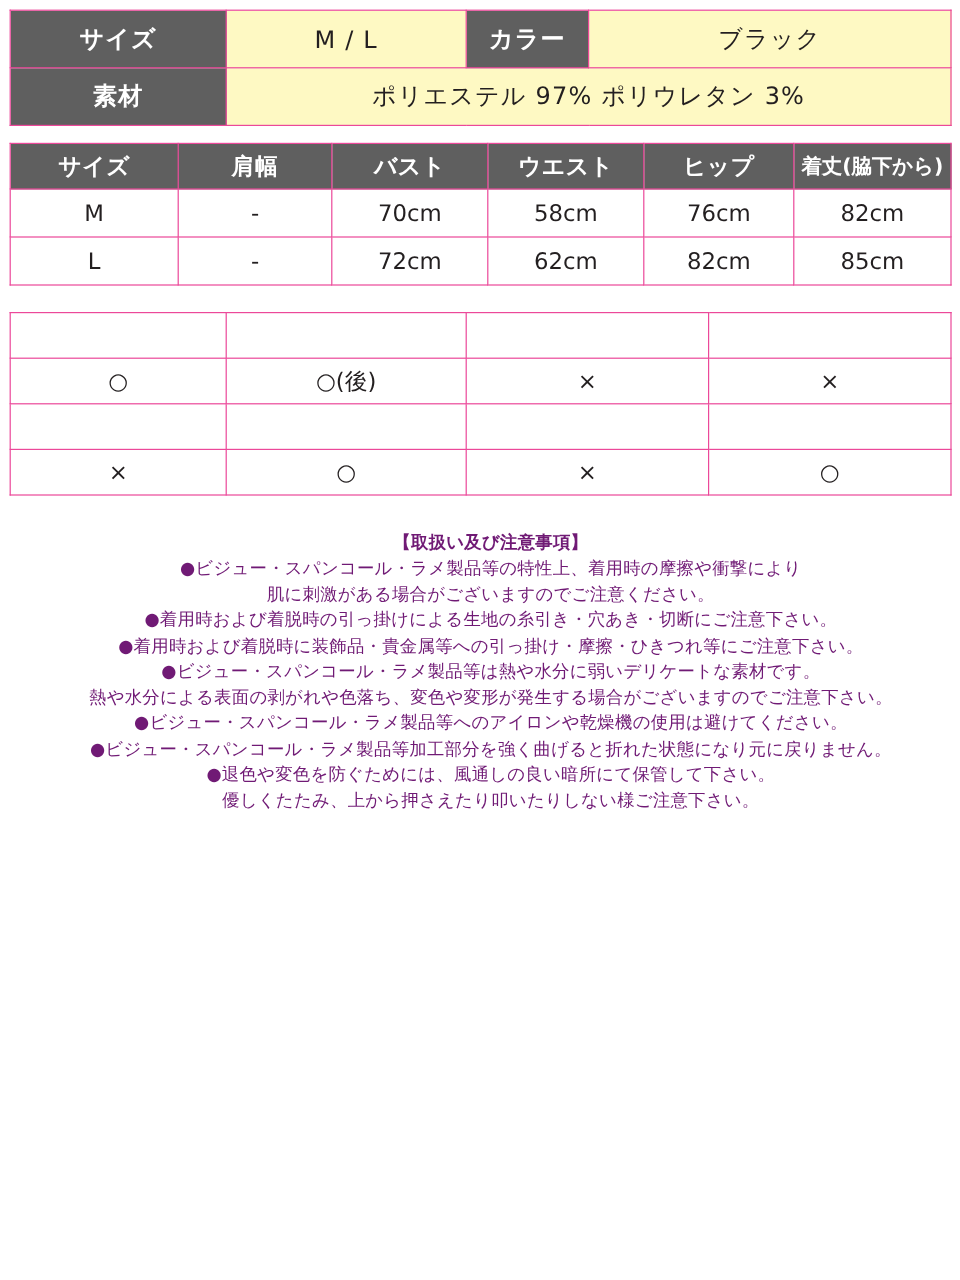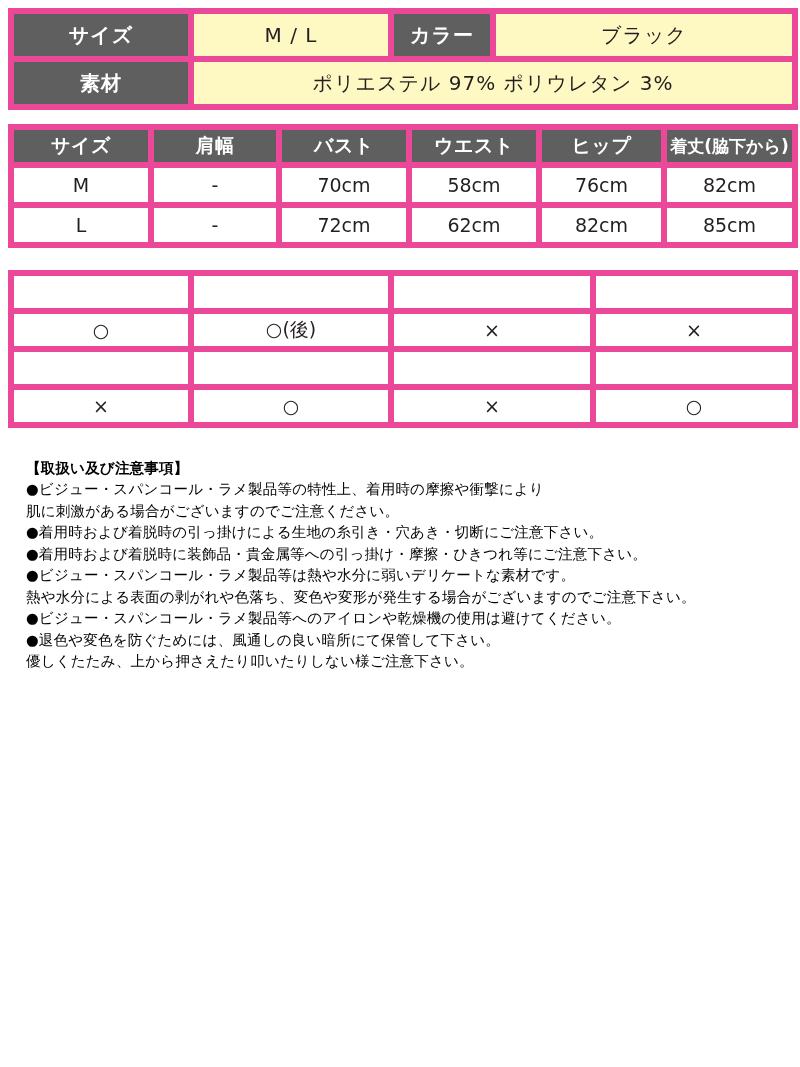--- a/index.html
+++ b/index.html
@@ -19,21 +19,21 @@
     width: 800px;
     padding: 8px 8px 0 8px;
   }
 
   table {
     border-collapse: collapse;
     width: 784px;
     table-layout: fixed;
   }
   td, th {
-    border: 6px solid #ec4899;
+    border: 1px solid #ec4899;
     text-align: center;
     vertical-align: middle;
     font-weight: normal;
     padding: 0;
   }
 
   
   .tbl-basic { margin-bottom: 14px; }
   .tbl-basic td {
     height: 48px;
@@ -80,22 +80,23 @@
     font-weight: bold;
     letter-spacing: 1px;
   }
   .mark { font-size: 19px; }
 
   
   .notes {
     margin: 18px 0 0 18px;
     font-size: 14.5px;
     line-height: 1.48;
-    color: #000000;
+    color: #701a75;
     letter-spacing: 0.2px;
+    text-align: center;
   }
   .notes div { white-space: pre; }
   .notes-title { font-weight: bold; }
 </style>
 </head>
 <body>
 
 <div class="page">
 
   <table class="tbl-basic">
@@ -195,17 +196,18 @@
 
   <div class="notes">
     <div class="notes-title">【取扱い及び注意事項】</div>
     <div>●ビジュー・スパンコール・ラメ製品等の特性上、着用時の摩擦や衝撃により</div>
     <div>肌に刺激がある場合がございますのでご注意ください。</div>
     <div>●着用時および着脱時の引っ掛けによる生地の糸引き・穴あき・切断にご注意下さい。</div>
     <div>●着用時および着脱時に装飾品・貴金属等への引っ掛け・摩擦・ひきつれ等にご注意下さい。</div>
     <div>●ビジュー・スパンコール・ラメ製品等は熱や水分に弱いデリケートな素材です。</div>
     <div>熱や水分による表面の剥がれや色落ち、変色や変形が発生する場合がございますのでご注意下さい。</div>
     <div>●ビジュー・スパンコール・ラメ製品等へのアイロンや乾燥機の使用は避けてください。</div>
+    <div>●ビジュー・スパンコール・ラメ製品等加工部分を強く曲げると折れた状態になり元に戻りません。</div>
     <div>●退色や変色を防ぐためには、風通しの良い暗所にて保管して下さい。</div>
     <div>優しくたたみ、上から押さえたり叩いたりしない様ご注意下さい。</div>
   </div>
 
 </div>
 
 </body></html>

